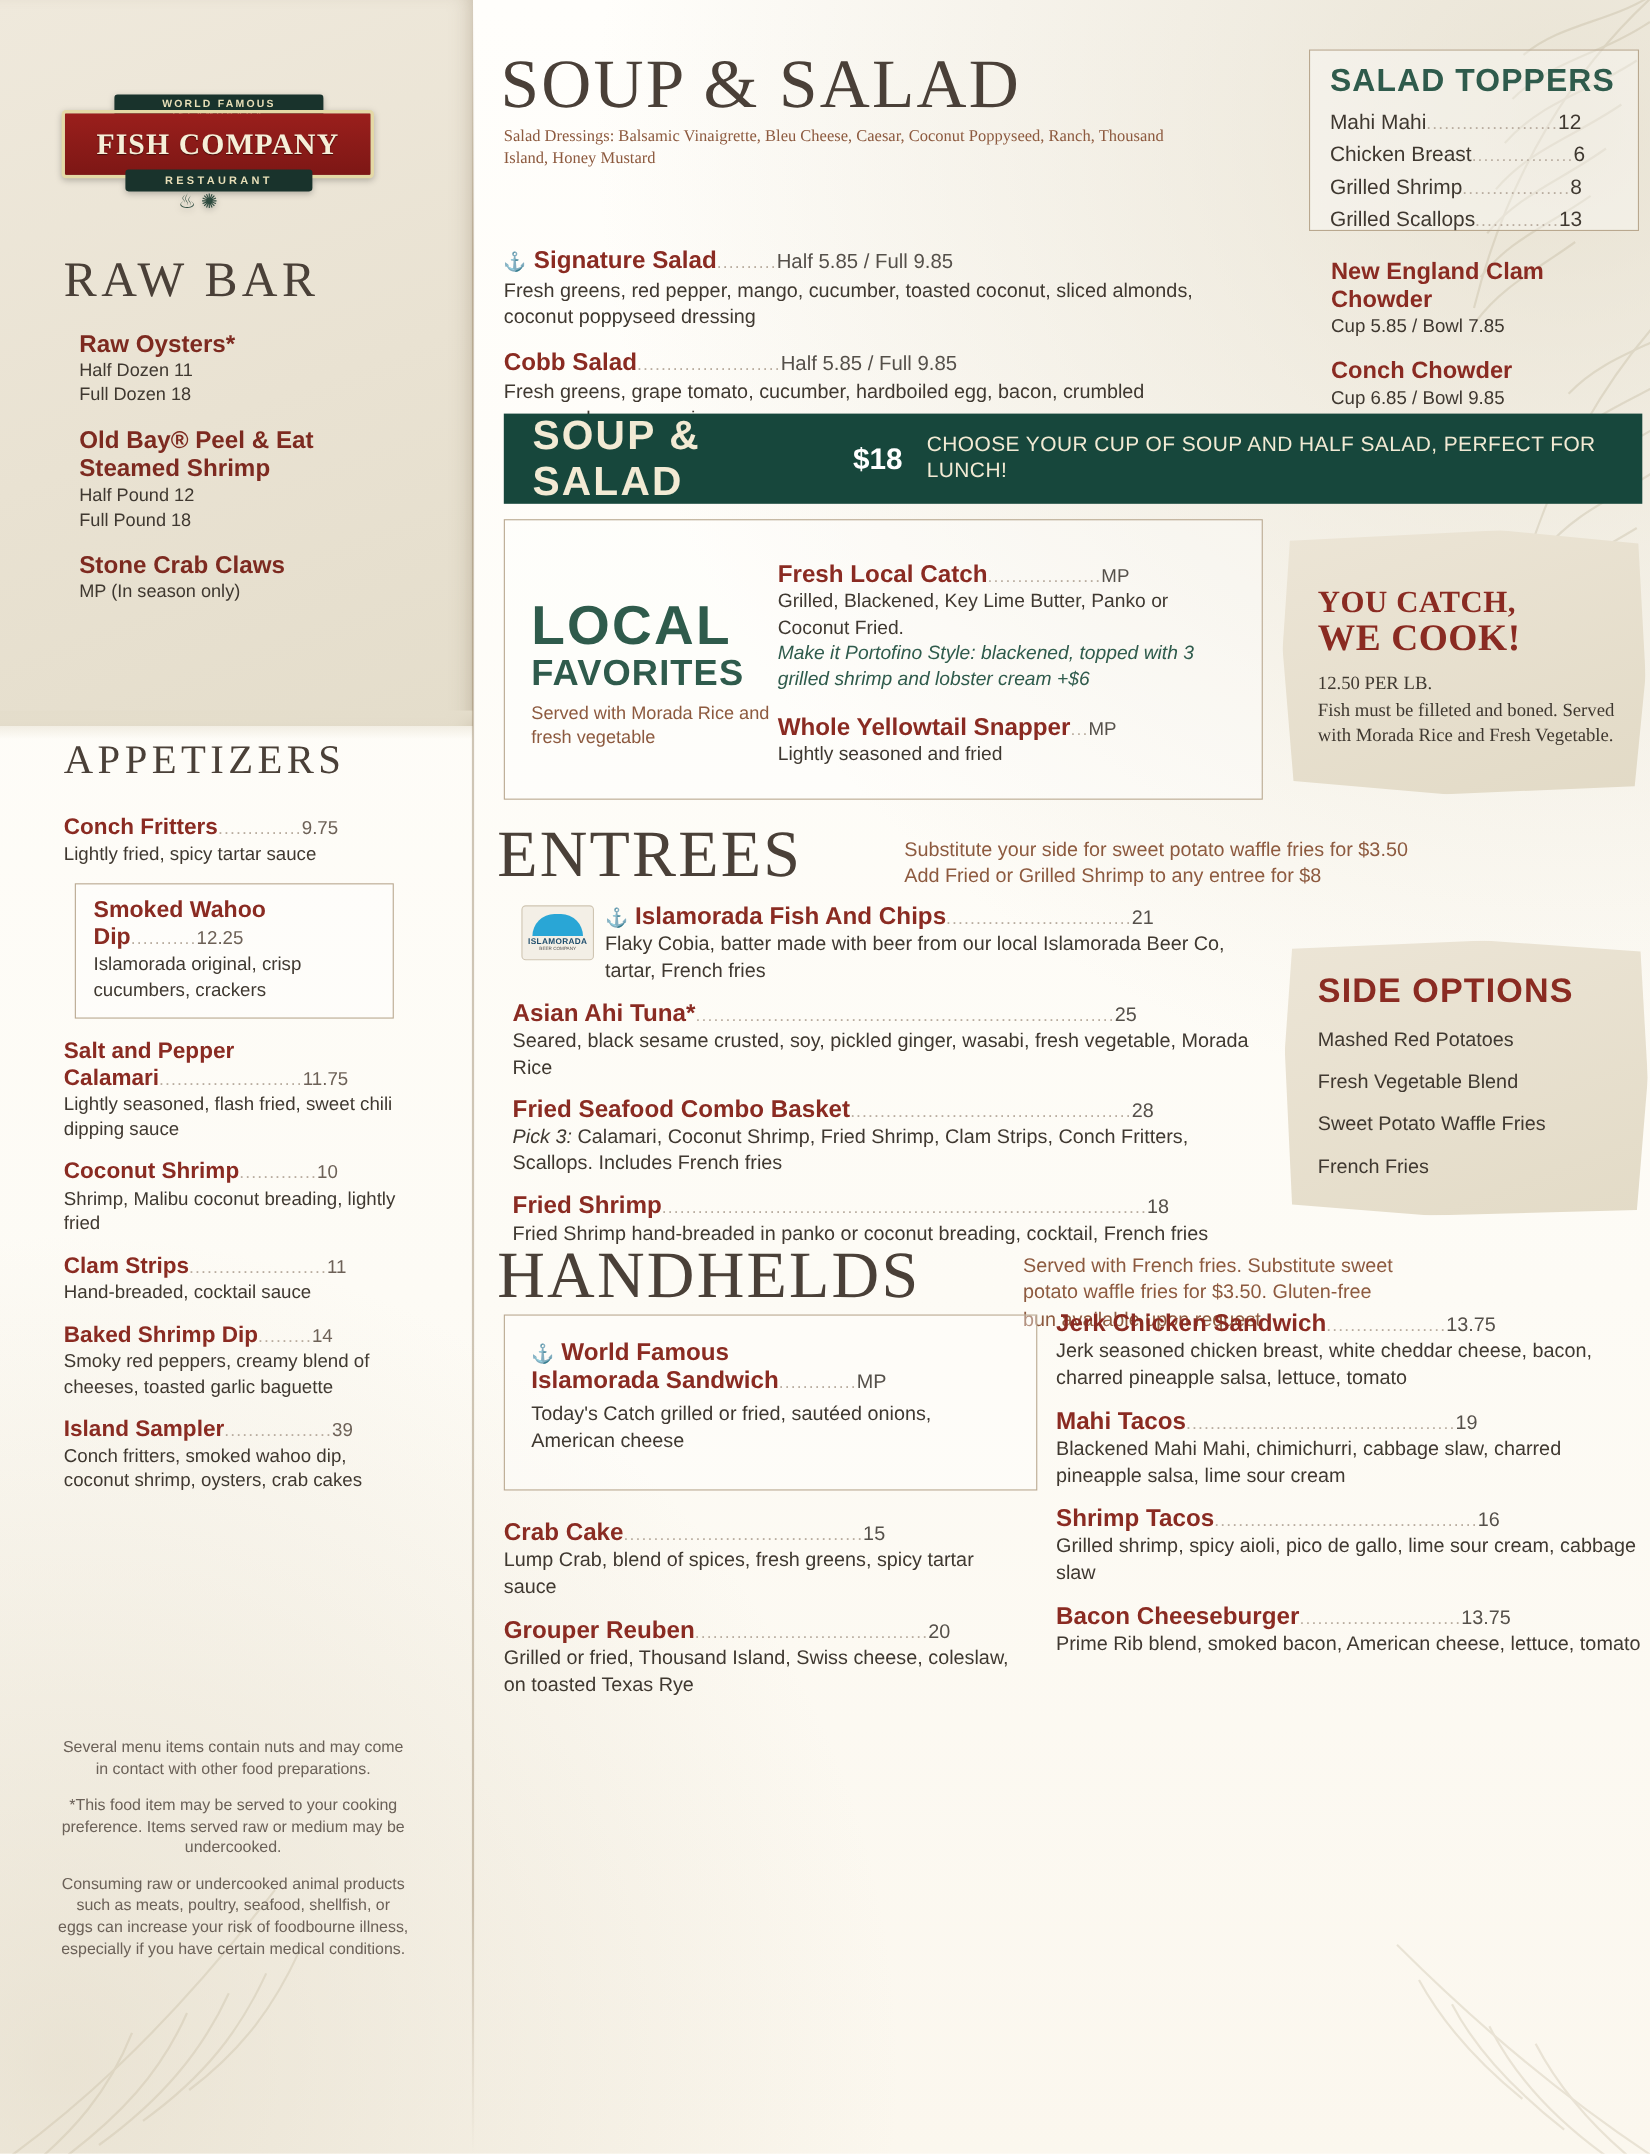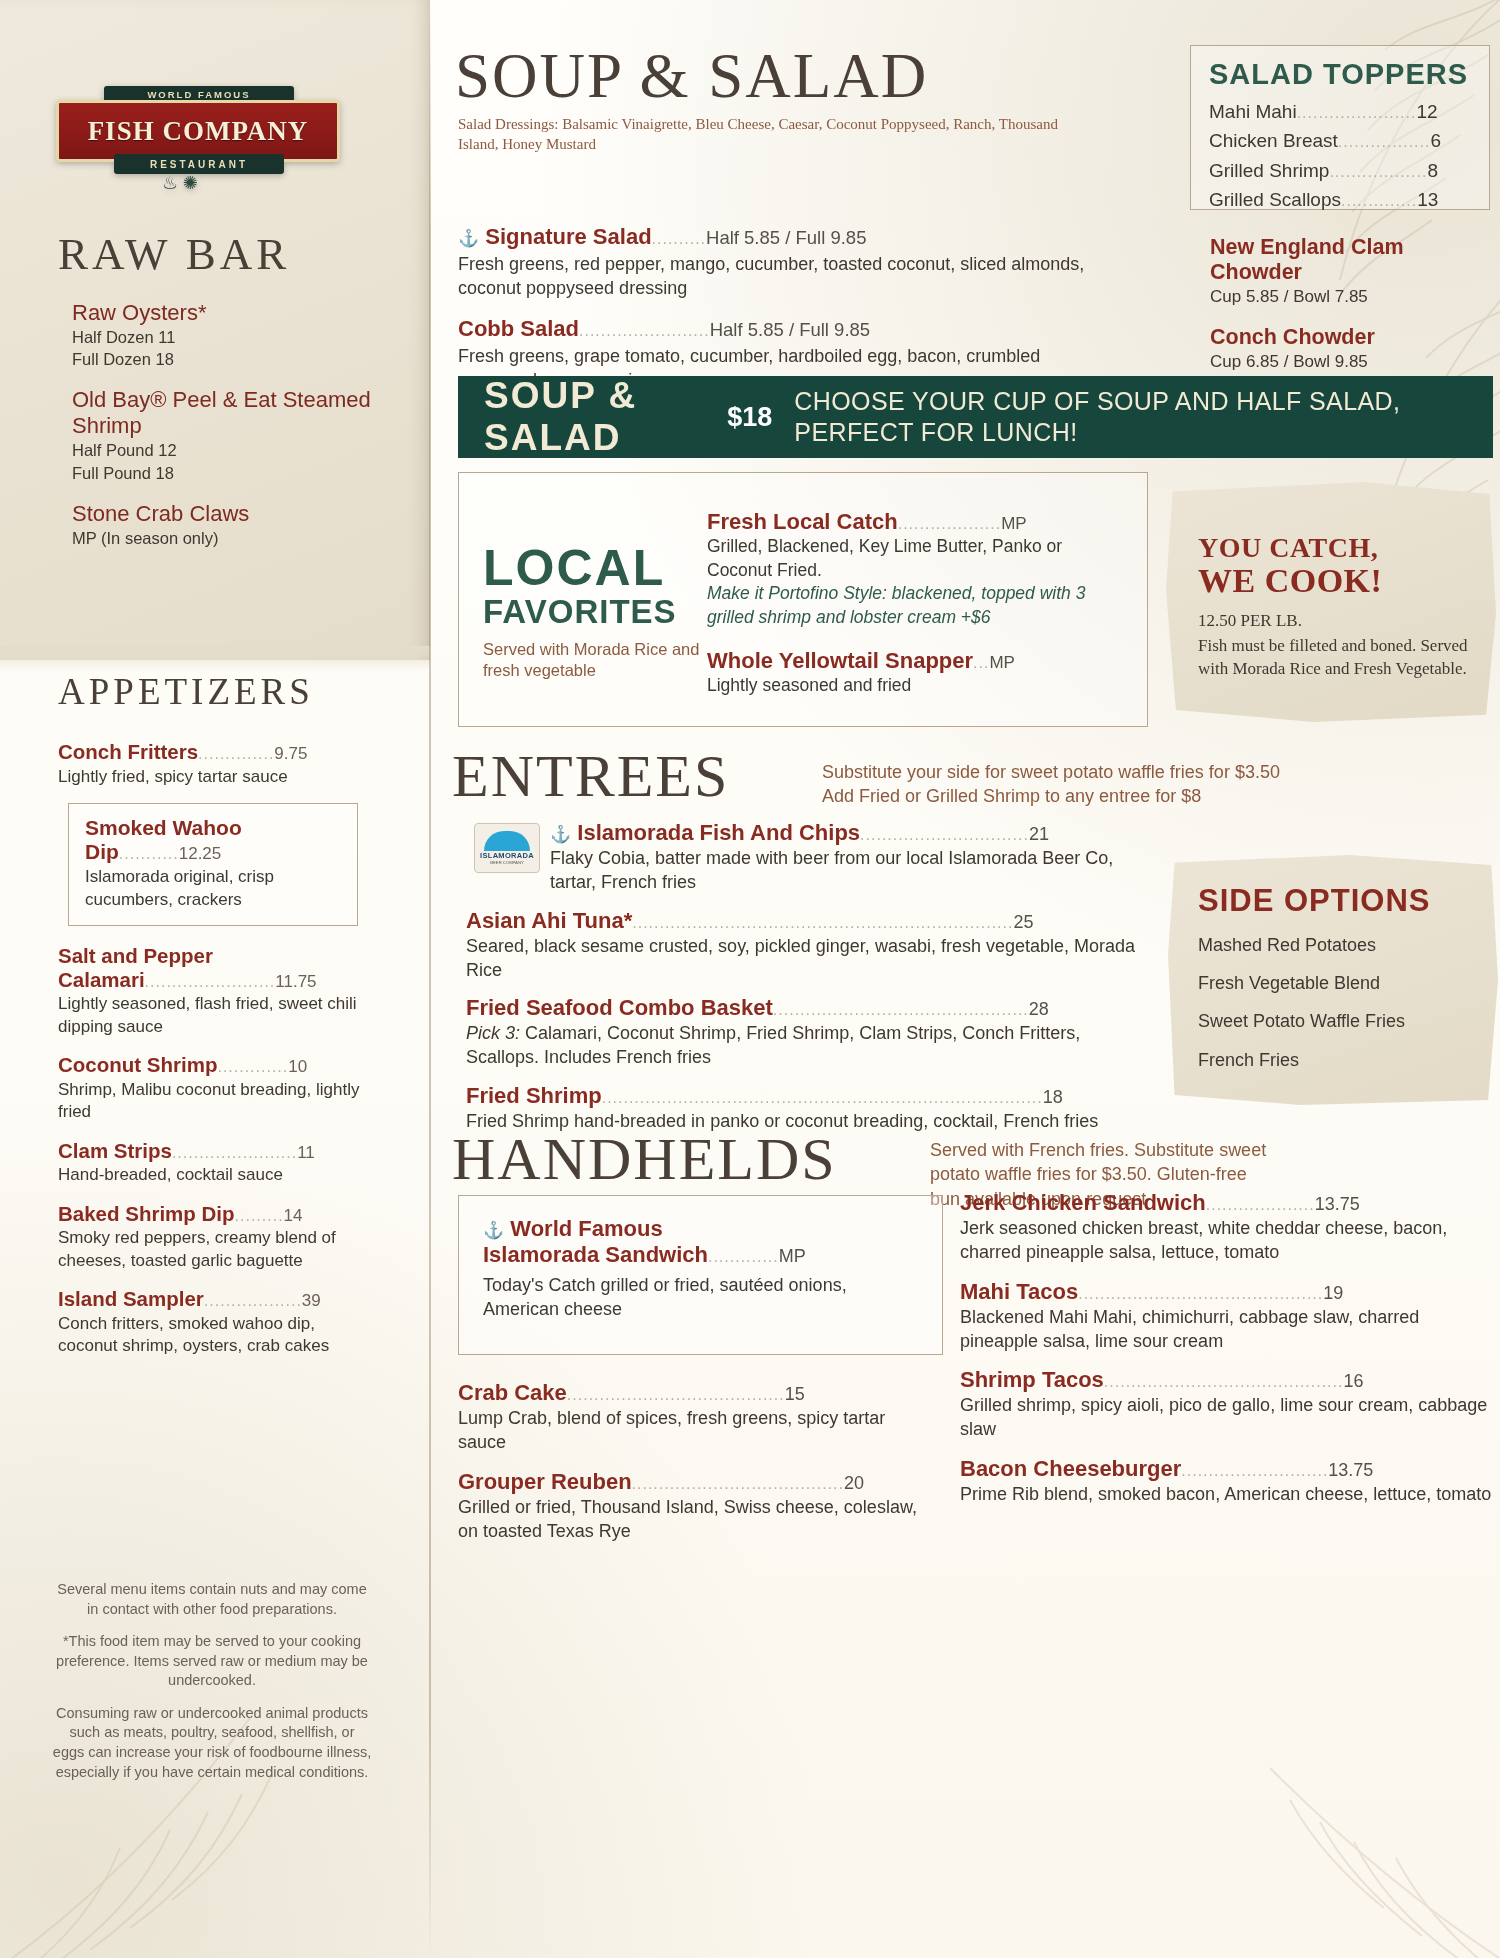--- a/index.html
+++ b/index.html
@@ -83,21 +83,21 @@
   .item-name {
     color:#8a2b22; font-weight:bold; font-size:20.5px; line-height:1.15;
     font-family:"Liberation Sans", sans-serif;
   }
   .item-name .price { color:#6d6157; font-weight:normal; font-size:17px; }
   .dots { color:#b9ada0; letter-spacing:1px; font-weight:normal; font-size:16px;}
   .item-desc { color:#3f3830; font-size:17px; line-height:1.32; margin-top:2px; }
   .sub-line { color:#3f3830; font-size:16.5px; line-height:1.35; }
 
   .rb-entry { margin-bottom:17px; }
-  .rb-entry .nm { color:#7d2a20; font-weight:normal; font-size:22px; line-height:1.18;}
+  .rb-entry .nm { color:#7d2a20; font-weight:bold; font-size:22px; line-height:1.18;}
 
   .appetizers { position:absolute; left:58px; top:740px; width:318px; }
   .app-entry { margin-bottom:15px; }
 
   .boxed {
     border:1px solid #b9a88f; padding:12px 14px 14px 16px; margin:6px 0 18px 10px; width:290px;
     background:rgba(255,255,255,.35);
   }
   .fineprint {
     position:absolute; left:52px; top:1580px; width:320px;
@@ -144,21 +144,21 @@
   .chow-price { color:#3f3830; font-size:17px; margin-top:2px; }
 
   
   .banner {
     position:absolute; left:8px; top:376px; width:1035px; height:82px;
     background:#17473c; color:#f2ead4;
     display:flex; align-items:center; padding:0 26px;
   }
   .banner .b1 { font-size:37px; letter-spacing:2px; font-weight:bold; }
   .banner .b2 { font-size:27px; margin-left:16px; font-weight:bold; color:#fff; }
-  .banner .b3 { font-size:25px; margin-left:22px; line-height:1.25; letter-spacing:.4px;}
+  .banner .b3 { font-size:19px; margin-left:22px; line-height:1.25; letter-spacing:.4px;}
 
   
   .local {
     position:absolute; left:8px; top:472px; width:690px; height:255px;
     border:1px solid #b9a88f; background:rgba(255,255,255,.35);
   }
   .local .lf-title {
     position:absolute; left:24px; top:72px; width:220px;
   }
   .lf-title .l1 { color:#2f5b4c; font-size:50px; font-weight:bold; letter-spacing:2px; line-height:.95;}

